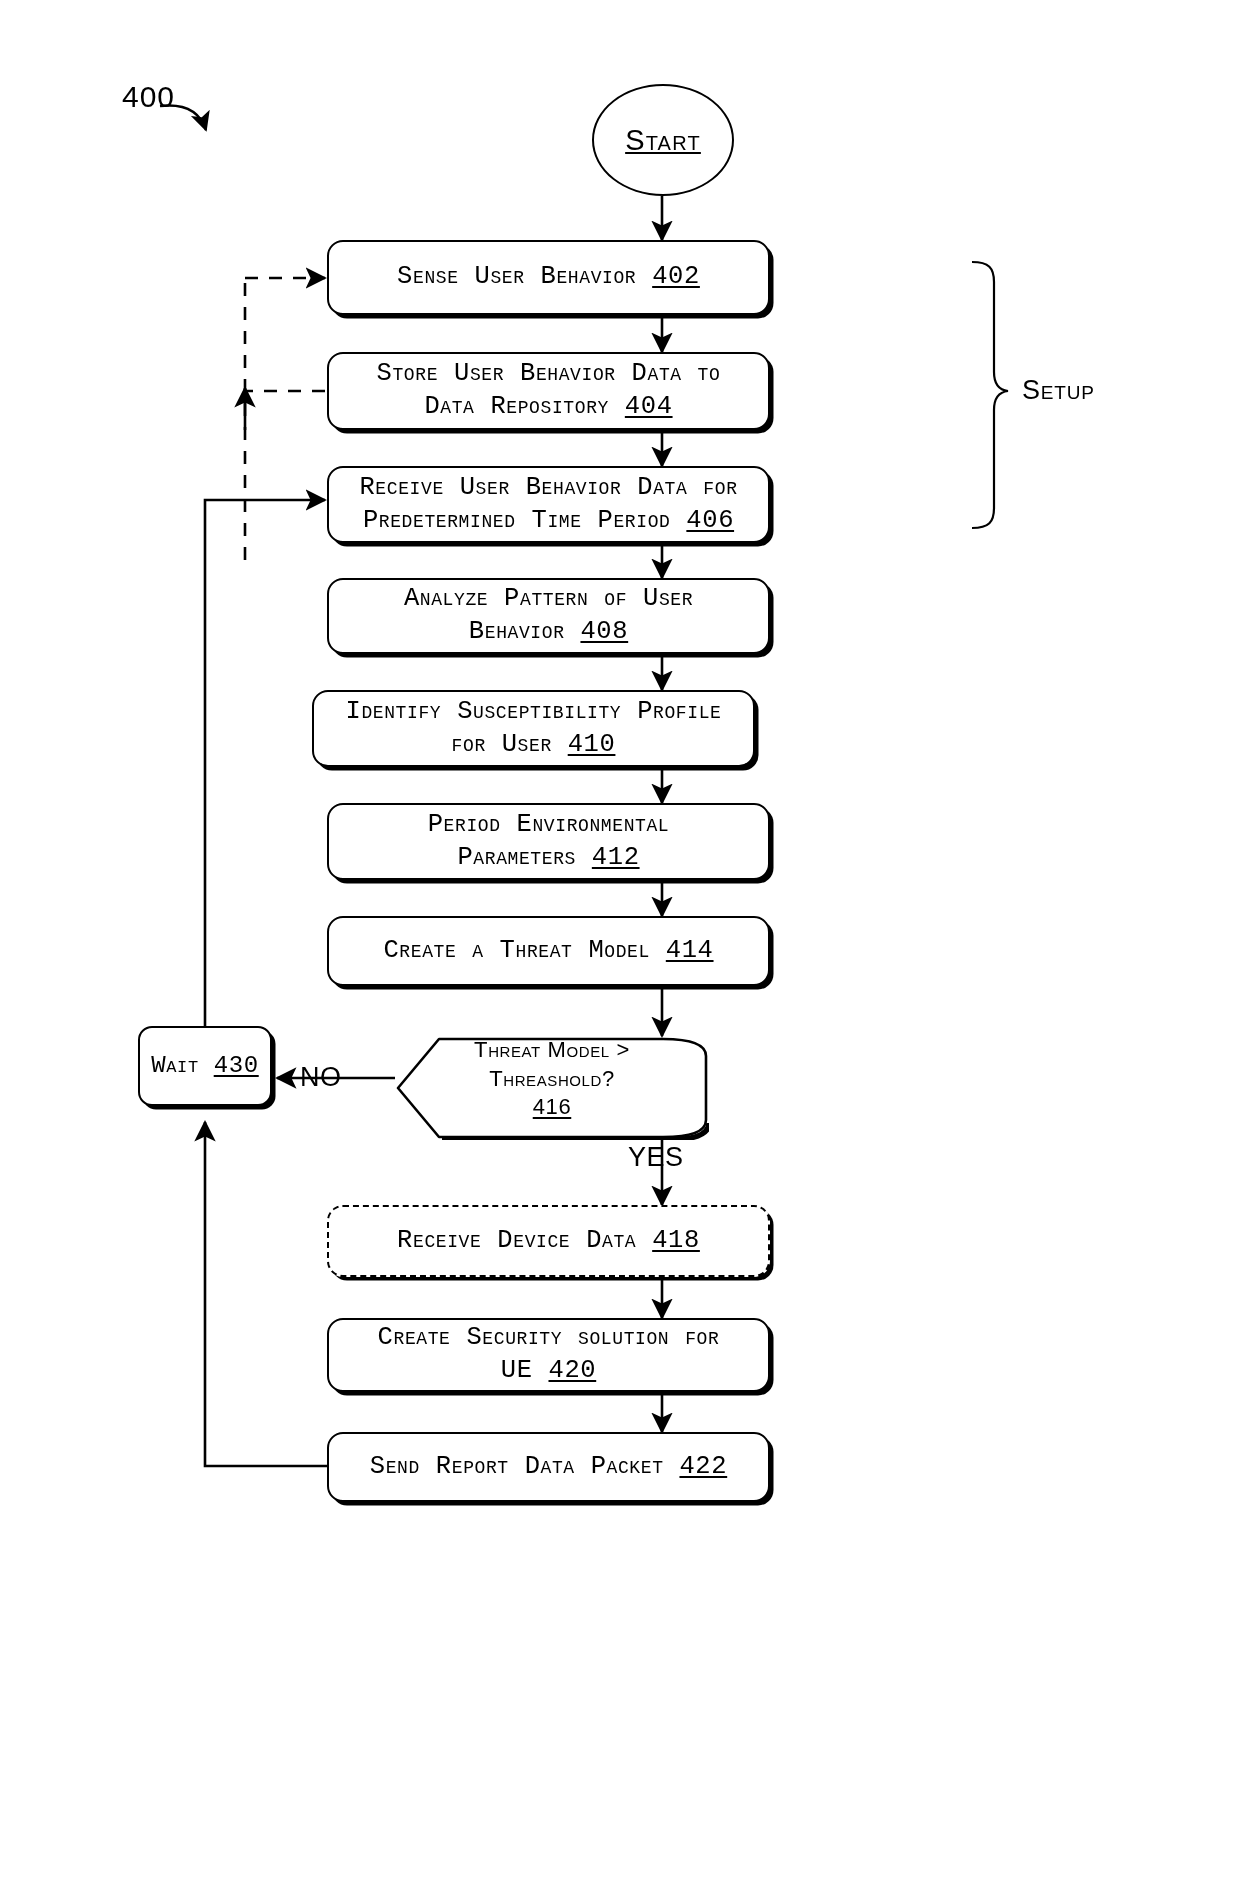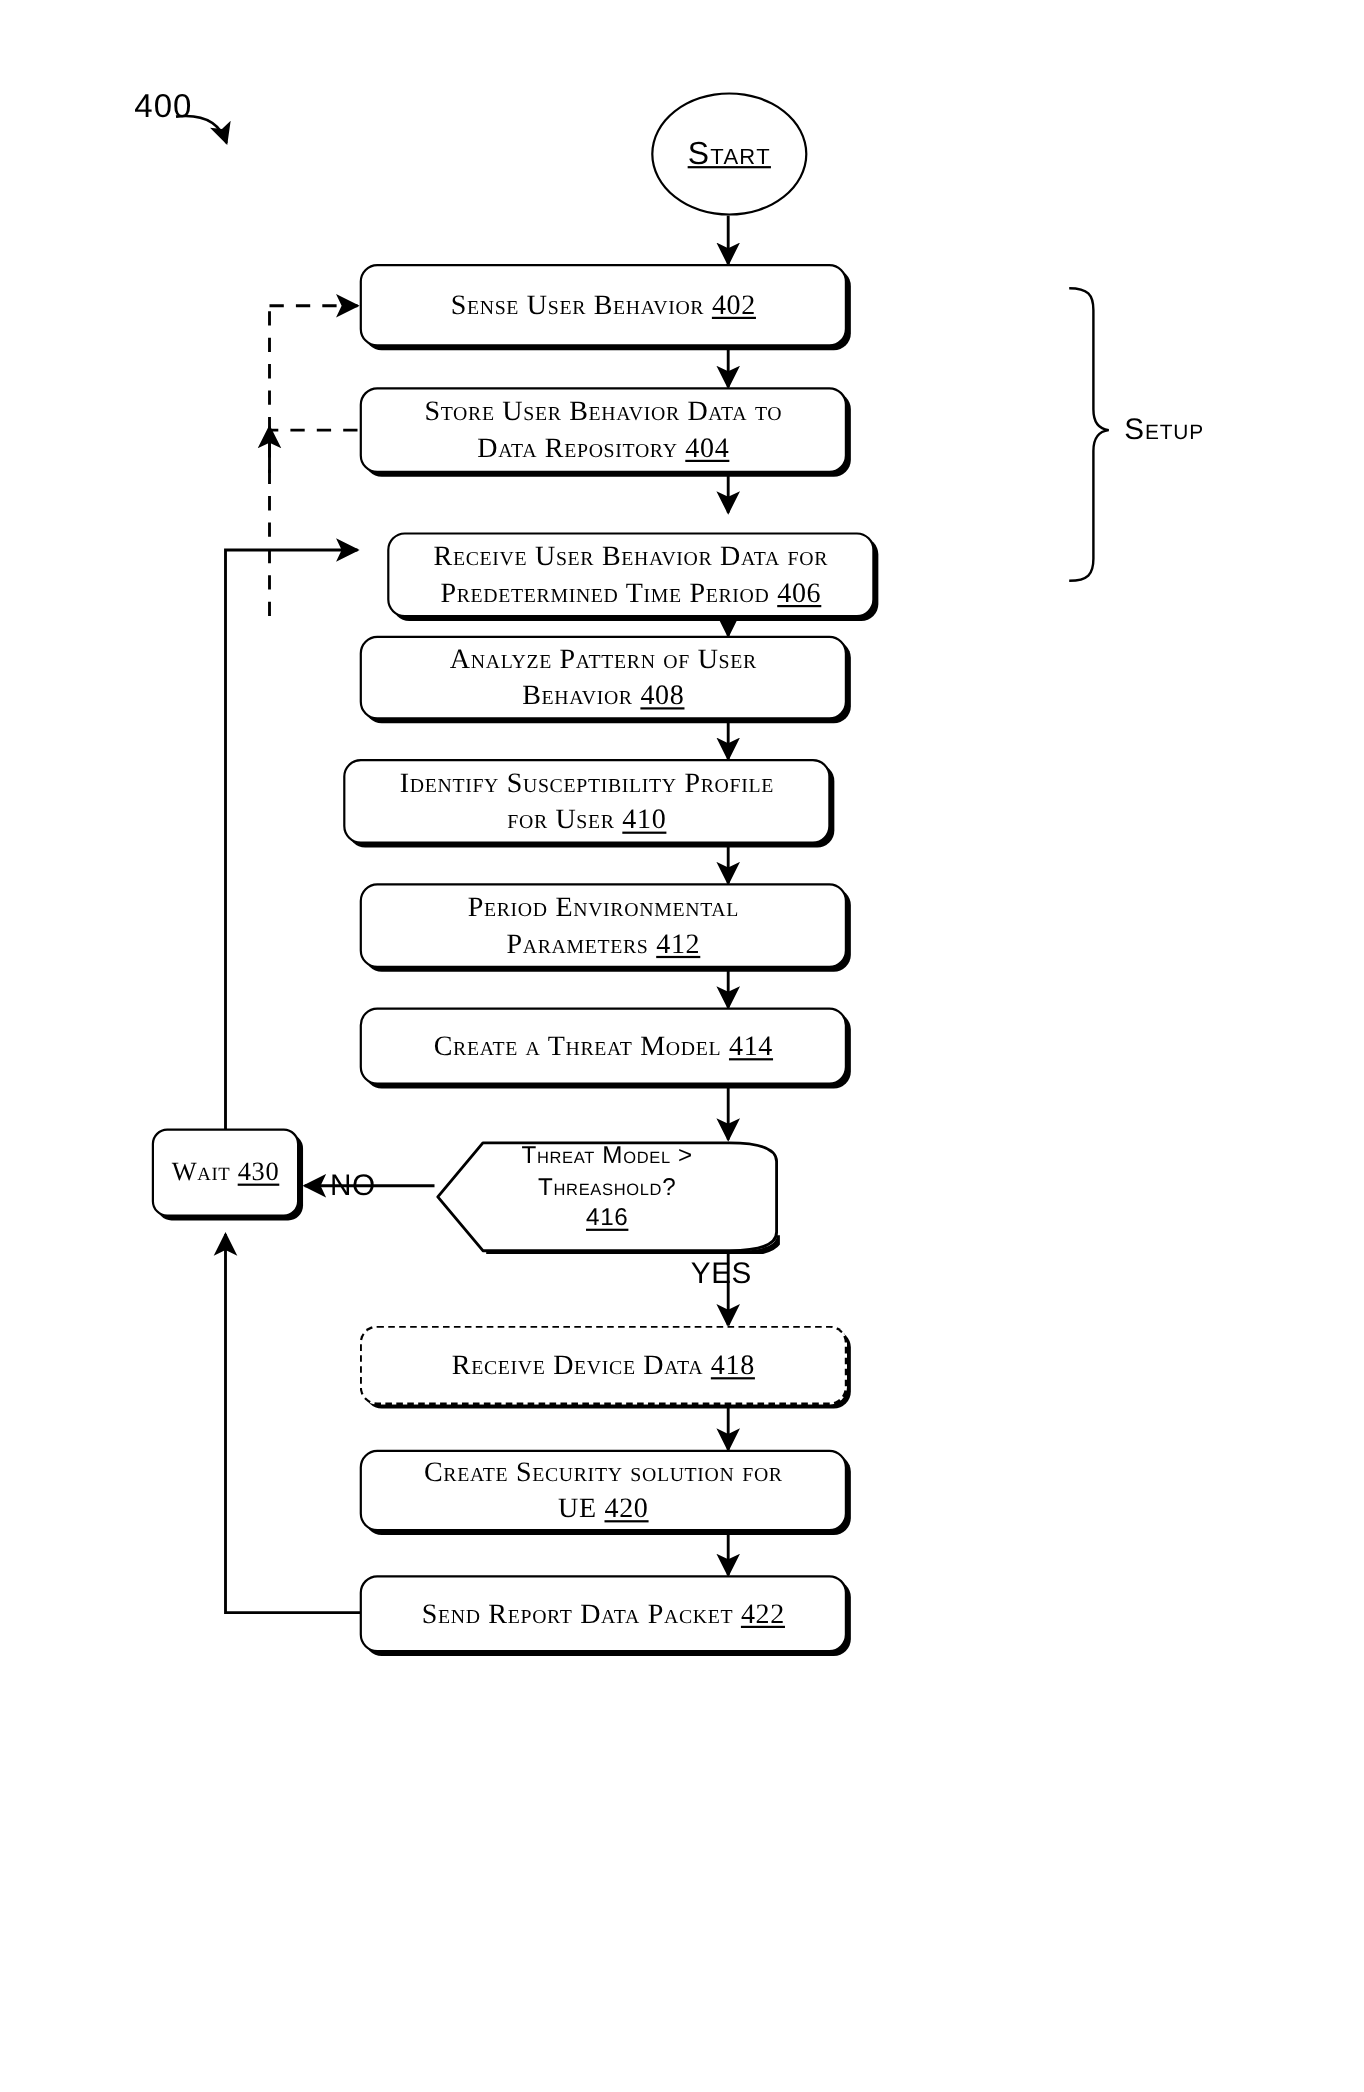--- a/index.html
+++ b/index.html
@@ -45,21 +45,21 @@
     border-style: dashed;
     border-width: 2.6px;
   }
   .term {
     border: 2.4px solid #000;
     border-radius: 50%;
     text-decoration: underline;
   }
   .label-txt {
     font-variant: small-caps;
-    font-family: Liberation Serif, serif;
+    font-family: Liberation Mono, monospace;
     font-size: 25.5px;
     letter-spacing: 0.6px;
     line-height: 1.28;
     white-space: pre-line;
     padding: 0 12px;
   }
   .refnum {
     text-decoration: underline;
     text-underline-offset: 3px;
   }
@@ -183,21 +183,21 @@
 
   <div class="node proc" style="left:327px; top:240px; width:443px; height:75px;">
     <span class="label-txt"><span>Sense User Behavior </span><span class="refnum">402</span></span>
   </div>
 
   <div class="node proc" style="left:327px; top:352px; width:443px; height:78px;">
     <span class="label-txt"><span>Store User Behavior Data to
 Data Repository </span><span class="refnum">404</span></span>
   </div>
 
-  <div class="node proc" style="left:327px; top:484px; width:443px; height:77px;margin-left:25px;">
+  <div class="node proc" style="left:327px; top:466px; width:443px; height:77px;">
     <span class="label-txt"><span>Receive User Behavior Data for
 Predetermined Time Period </span><span class="refnum">406</span></span>
   </div>
 
   <div class="node proc" style="left:327px; top:578px; width:443px; height:76px;">
     <span class="label-txt"><span>Analyze Pattern of User
 Behavior </span><span class="refnum">408</span></span>
   </div>
 
   <div class="node proc" style="left:312px; top:690px; width:443px; height:77px;">

